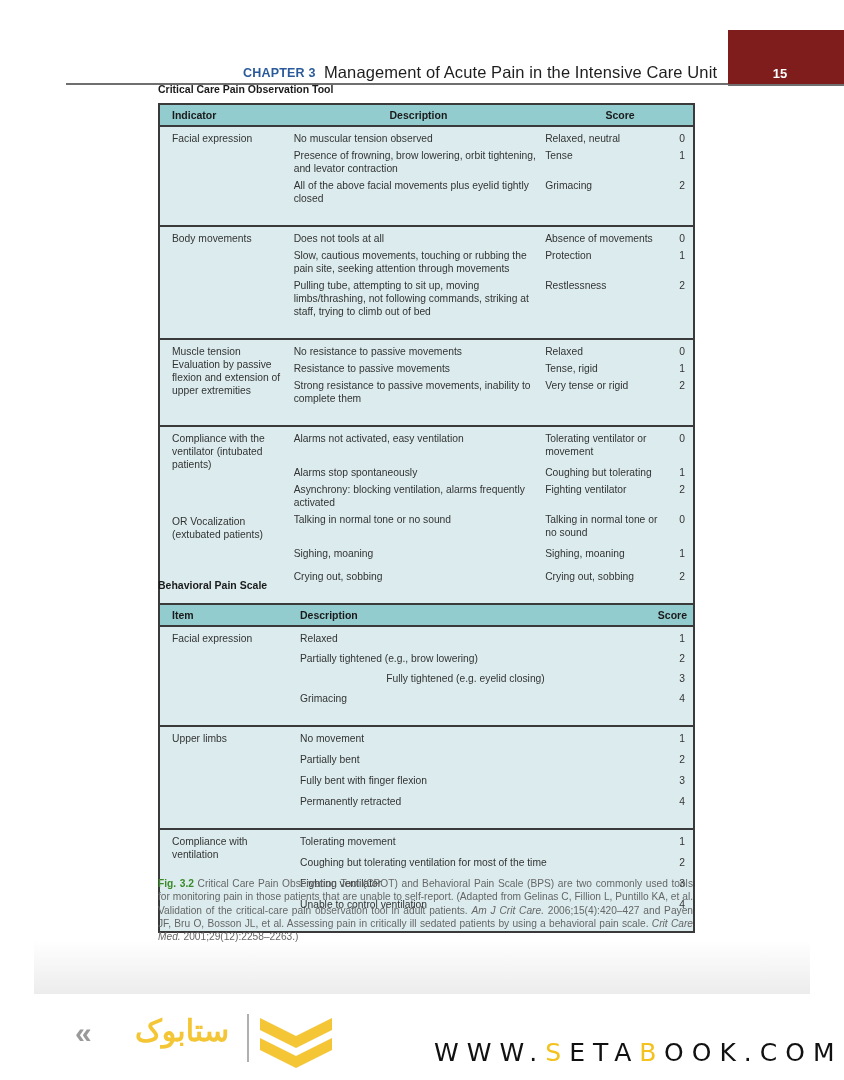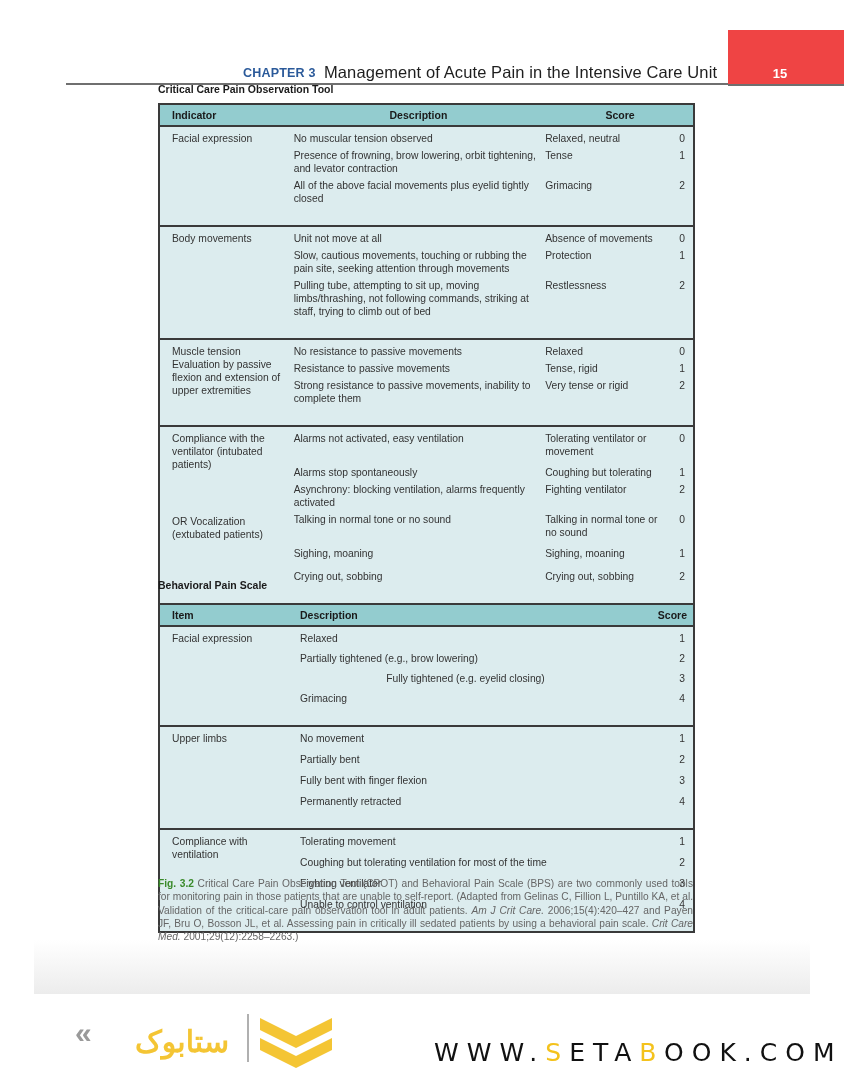--- a/index.html
+++ b/index.html
@@ -15,21 +15,21 @@
   .header-rule {
     position: absolute; left: 66px; top: 53px; width: 662px; height: 2px; background: #6f6f6f;
   }
   .header-chapter {
     position: absolute; left: 243px; top: 36px; font-size: 12.5px; font-weight: bold; color: #2b5a9a; letter-spacing: 0.2px;
   }
   .header-title {
     position: absolute; left: 324px; top: 33px; font-size: 16.5px; color: #1e1e1e; letter-spacing: 0.1px;
   }
   .page-tab {
-    position: absolute; left: 728px; top: 0; width: 116px; height: 54px; background: #ef4444;
+    position: absolute; left: 728px; top: 0; width: 116px; height: 54px; background: #7f1d1d;
     border-bottom: 2px solid #6f6f6f;
   }
   .page-number {
     position: absolute; left: 0; width: 104px; top: 36px; text-align: center;
     font-size: 13px; font-weight: bold; color: #ffffff;
   }
   .section-title {
     position: absolute; left: 158px; font-size: 10.5px; font-weight: bold; color: #1a1a1a;
   }
   table.ptable {
@@ -54,21 +54,21 @@
     font-size: 10.2px; line-height: 13.3px; color: #666; text-align: justify;
   }
   .caption .fig { color: #3a8a2a; font-weight: bold; }
   .caption i { font-style: italic; }
   .fade {
     position: absolute; left: 34px; top: 940px; width: 776px; height: 54px;
     background: linear-gradient(to bottom, rgba(255,255,255,0) 0%, #ececec 100%);
   }
   .footer { position: absolute; left: 0; top: 994px; width: 844px; height: 86px; background: #fff; }
   .logo { position: absolute; left: 75px; top: 14px; width: 260px; height: 64px; }
-  .logo-fa-big { position: absolute; left: 60px; top: 16px; font-size: 30px; font-weight: bold; color: #f4c534; direction: rtl; }
+  .logo-fa-big { position: absolute; left: 60px; top: 5px; font-size: 30px; font-weight: bold; color: #f4c534; direction: rtl; }
   .logo-arrows { position: absolute; left: 0; top: 8px; font-size: 30px; color: #9a9a9a; font-weight: bold; }
   .logo-sub { position: absolute; left: 52px; top: 40px; font-size: 12px; color: #9a9a9a; direction: rtl; margin-top: 48px; }
   .logo-bar { position: absolute; left: 172px; top: 6px; width: 2px; height: 48px; background: #b0b0b0; }
   .logo-chevrons { position: absolute; left: 185px; top: 2px; }
   .store-fa { position: absolute; left: 520px; top: 12px; font-size: 22px; color: #111; direction: rtl; }
   .store-url { position: absolute; left: 434px; top: 44px; font-size: 25px; letter-spacing: 8px; color: #111; font-family: "DejaVu Sans", sans-serif; }
   .store-url .acc { color: #f4c21c; }
 </style>
 </head>
 <body>
@@ -106,21 +106,21 @@
       <td class="c-num">1</td>
     </tr>
     <tr class="group-end">
       <td class="c-desc">All of the above facial movements plus eyelid tightly closed</td>
       <td class="c-lab">Grimacing</td>
       <td class="c-num">2</td>
     </tr>
 
     <tr class="group-start group-sep">
       <td class="c-ind" rowspan="3">Body movements</td>
-      <td class="c-desc">Unit not move at all</td>
+      <td class="c-desc">Does not tools at all</td>
       <td class="c-lab">Absence of movements</td>
       <td class="c-num">0</td>
     </tr>
     <tr>
       <td class="c-desc">Slow, cautious movements, touching or rubbing the pain site, seeking attention through movements</td>
       <td class="c-lab">Protection</td>
       <td class="c-num">1</td>
     </tr>
     <tr class="group-end">
       <td class="c-desc">Pulling tube, attempting to sit up, moving limbs/thrashing, not following commands, striking at staff, trying to climb out of bed</td>

